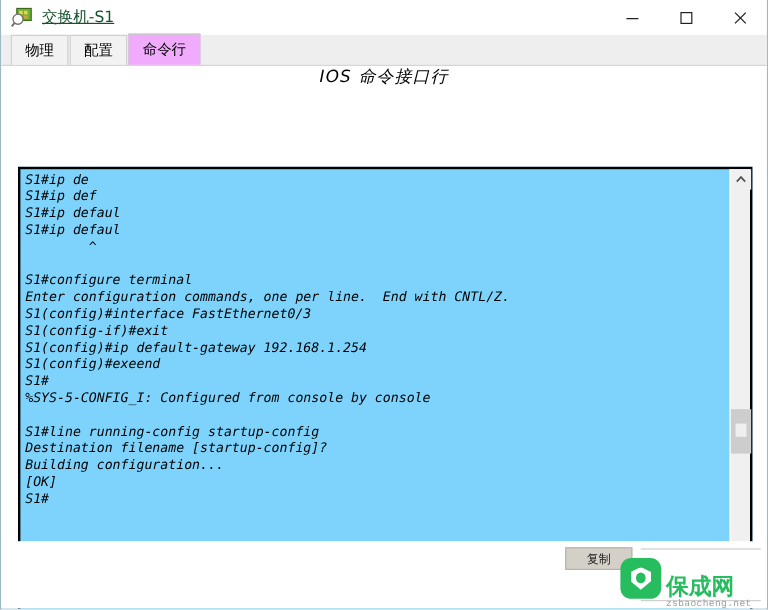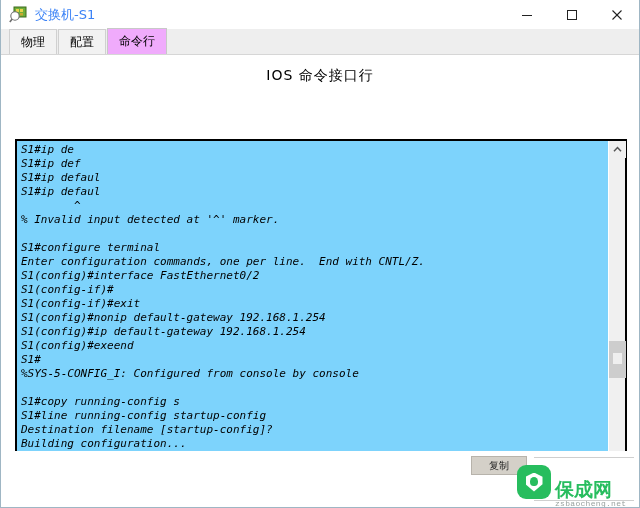--- a/index.html
+++ b/index.html
@@ -38,24 +38,25 @@
   .title-icon {
     width: 20px;
     height: 18px;
     margin-left: 8px;
     margin-right: 6px;
     flex: 0 0 auto;
     position: relative;
   }
   .title-text {
     font-size: 13px;
-    color: #3b82f6;
+    color: #14532d;
     line-height: 1;
     white-space: nowrap;
     font-family: "DejaVu Sans", sans-serif;
+    text-decoration: underline;
   }
   .winbtns {
     position: absolute;
     right: 0;
     top: 0;
     height: 29px;
     display: flex;
   }
   .winbtn {
     width: 45px;
@@ -108,24 +109,25 @@
   .content {
     position: relative;
     height: 452px;
     background: #ffffff;
     box-sizing: border-box;
   }
   .header-title {
     text-align: center;
     font-size: 14px;
     color: #000;
-    padding-top: 12px;
+    padding-top: 0;
     padding-bottom: 9px;
     letter-spacing: 1px;
     font-family: "DejaVu Sans", sans-serif;
+    font-style: italic;
   }
 
   
   .terminal-wrap {
     position: absolute;
     left: 14px;
     top: 84px;
     width: 612px;
     height: 456px;
     border: 2px solid #000000;
@@ -349,34 +351,30 @@
 
     <div class="header-title">IOS 命令接口行</div>
 
     <div class="terminal-wrap">
       <div class="terminal" id="terminal">
           <div class="term-line">S1#ip de</div>
           <div class="term-line">S1#ip def</div>
           <div class="term-line">S1#ip defaul</div>
           <div class="term-line">S1#ip defaul</div>
           <div class="term-line">        ^</div>
-          <div class="term-line">% Invalid input detected at '^' marker.</div>
           <div class="term-line"></div>
           <div class="term-line">S1#configure terminal</div>
           <div class="term-line">Enter configuration commands, one per line.  End with CNTL/Z.</div>
-          <div class="term-line">S1(config)#interface FastEthernet0/2</div>
-          <div class="term-line">S1(config-if)#</div>
+          <div class="term-line">S1(config)#interface FastEthernet0/3</div>
           <div class="term-line">S1(config-if)#exit</div>
-          <div class="term-line">S1(config)#nonip default-gateway 192.168.1.254</div>
           <div class="term-line">S1(config)#ip default-gateway 192.168.1.254</div>
           <div class="term-line">S1(config)#exeend</div>
           <div class="term-line">S1#</div>
           <div class="term-line">%SYS-5-CONFIG_I: Configured from console by console</div>
           <div class="term-line"></div>
-          <div class="term-line">S1#copy running-config s</div>
           <div class="term-line">S1#line running-config startup-config</div>
           <div class="term-line">Destination filename [startup-config]?</div>
           <div class="term-line">Building configuration...</div>
           <div class="term-line">[OK]</div>
           <div class="term-line">S1#</div>
         </div>
 
       <div class="vscroll">
         <div class="vs-arrow">
           <svg width="9" height="7" viewBox="0 0 9 7">

